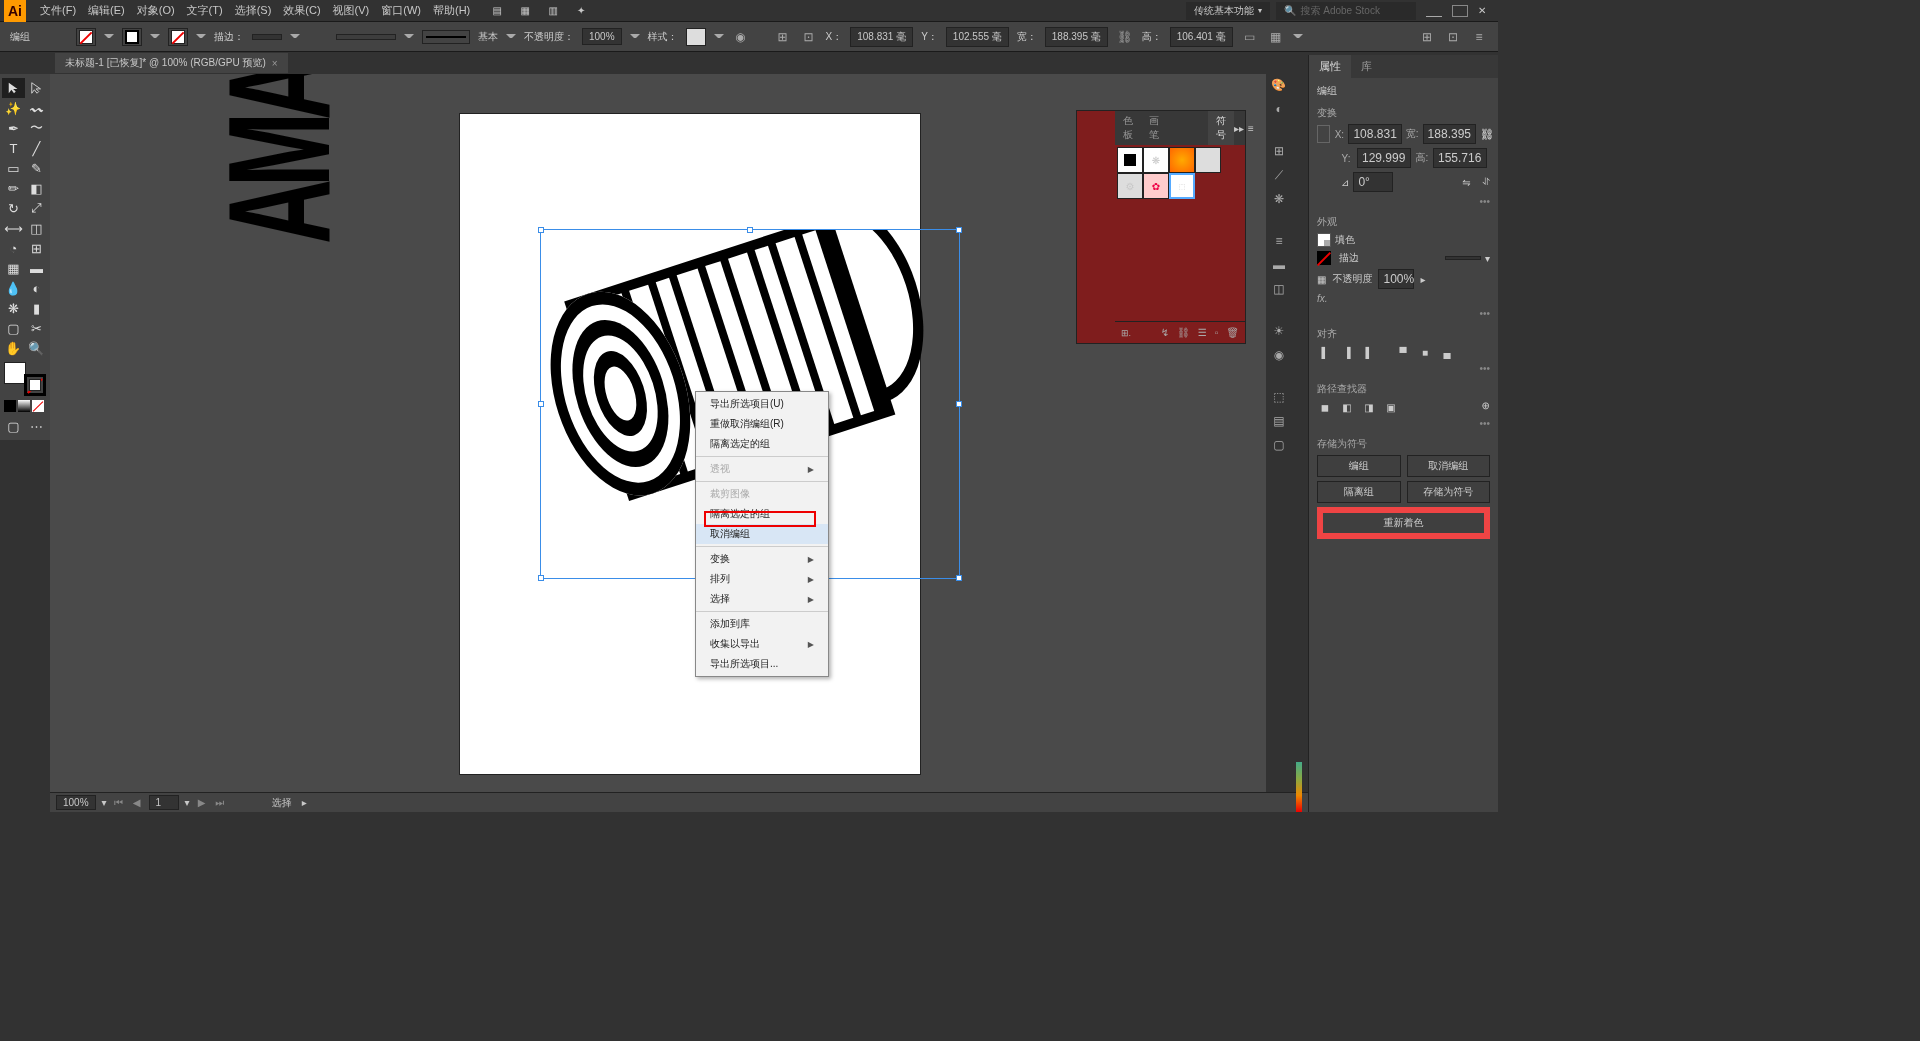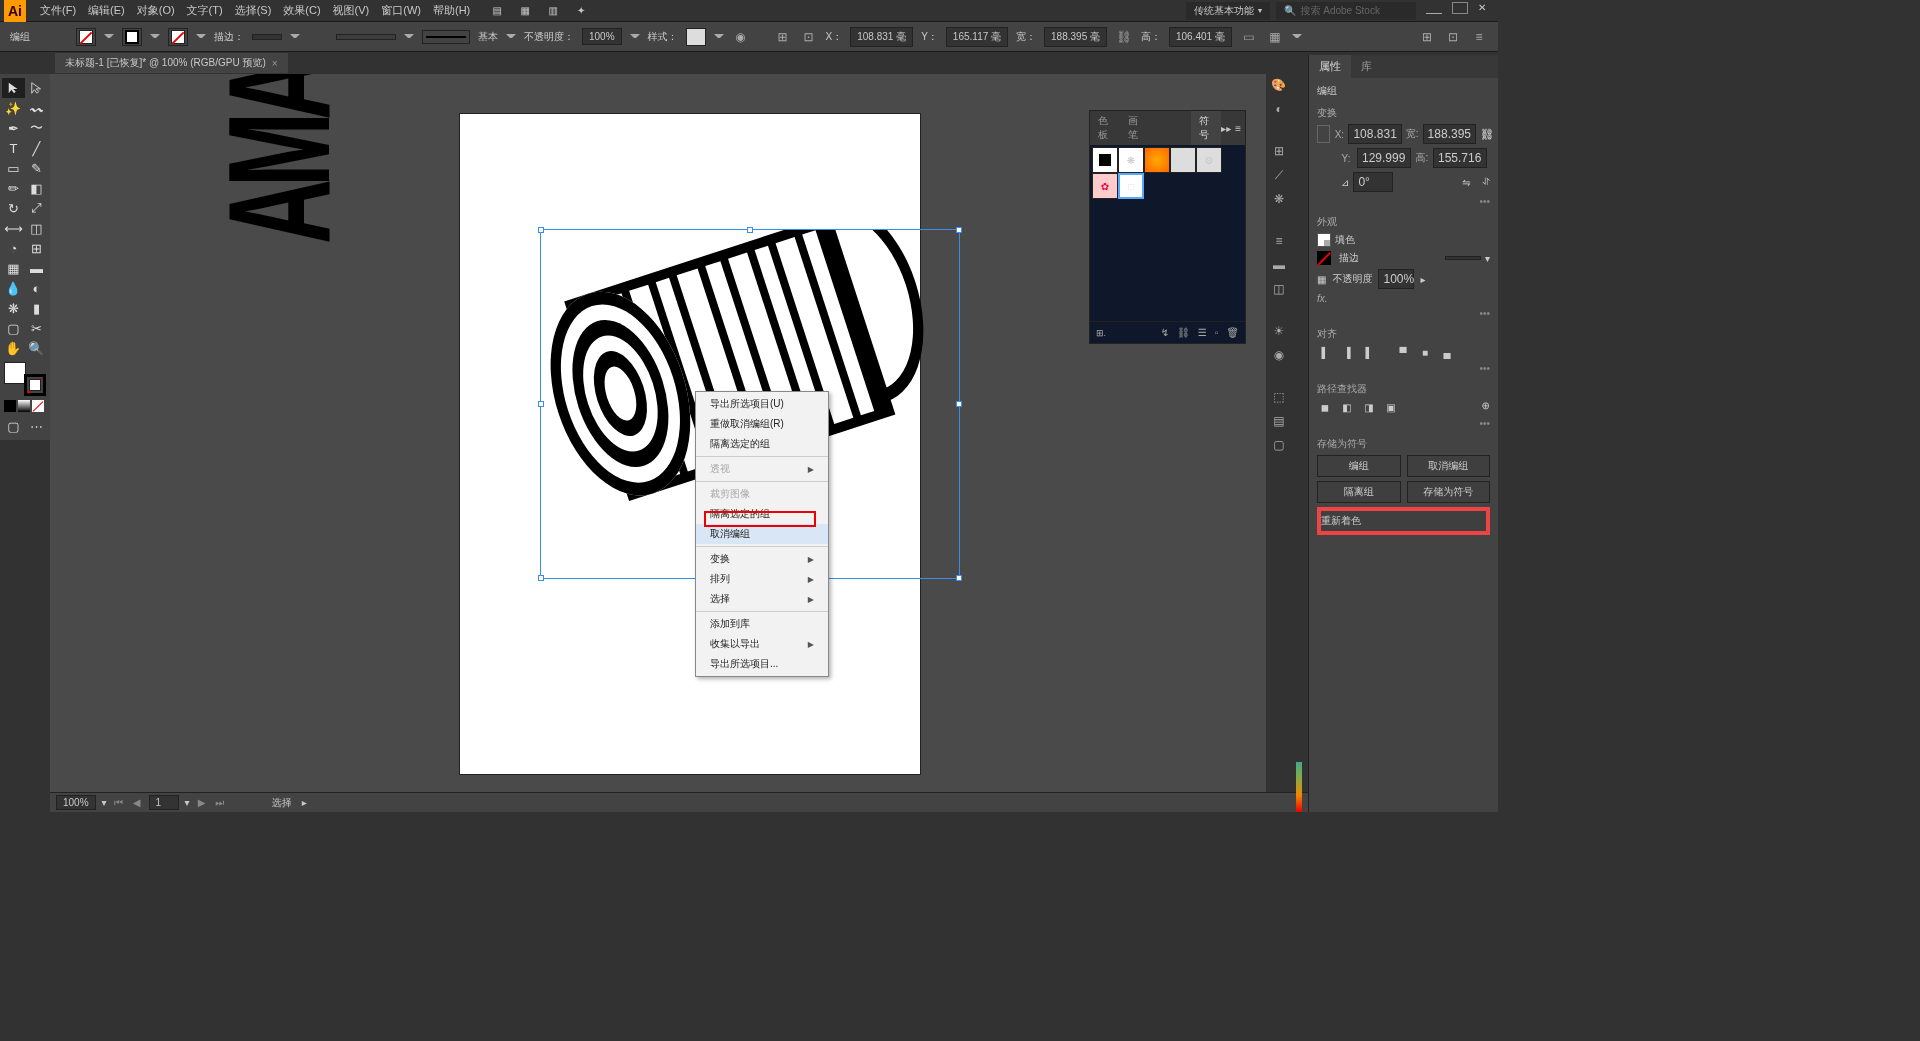--- a/index.html
+++ b/index.html
@@ -4,21 +4,21 @@
 <style>
 * { margin: 0; padding: 0; box-sizing: border-box; font-family: "Microsoft YaHei", "微软雅黑", Arial, sans-serif; user-select: none; }
 body { width: 1498px; height: 812px; background: #323232; color: #c8c8c8; font-size: 10px; overflow: hidden; position: relative; }
 
 
 .menubar { height: 22px; background: #323232; display: flex; align-items: center; padding: 0 4px; border-bottom: 1px solid #1a1a1a; }
 .app-icon { width: 22px; height: 22px; background: #ff9a00; color: #330000; font-weight: bold; font-size: 14px; display: flex; align-items: center; justify-content: center; margin-right: 8px; }
 .menu-item { padding: 0 6px; font-size: 11px; cursor: default; }
 .menu-strip-icons { display: flex; gap: 10px; margin-left: 12px; }
 .menu-strip-icon { width: 18px; height: 14px; display:flex; align-items:center; justify-content:center; }
-.menubar-right { margin-left: auto; display: flex; align-items: flex-start; gap: 6px; }
+.menubar-right { margin-left: auto; display: flex; align-items: center; gap: 6px; }
 .workspace-switch { background: #2a2a2a; padding: 2px 8px; display:flex; align-items:center; gap:4px; }
 .search-stock { background: #2a2a2a; padding: 2px 8px; color: #666; width:140px; display:flex; align-items:center; gap:4px;}
 .win-ctrl { width: 16px; height: 12px; border:1px solid #888; margin-left:4px; }
 
 
 .controlbar { height: 30px; background: #434343; display: flex; align-items: center; padding: 0 10px; gap: 8px; border-bottom: 1px solid #1a1a1a; font-size:10px;}
 .ctrl-label { color: #ccc; }
 .ctrl-swatch { width: 18px; height: 18px; background: #fff; border: 1px solid #222; position: relative; }
 .ctrl-swatch.none::after { content:""; position:absolute; left:-2px; right:-2px; top:50%; height:2px; background:#e00; transform:rotate(-45deg);}
 .ctrl-box { width: 20px; height:18px; border:1px solid #222; display:flex; align-items:center; justify-content:center; background:#434343;}
@@ -71,21 +71,21 @@
 .ctx-sep { height:1px; background:#ccc; margin:2px 0;}
 .ctx-arrow { font-size:8px; color:#555;}
 .ctx-highlight { background:#d8e6f5;}
 .red-box { position:absolute; left:704px; top:511px; width:112px; height:16px; border:2px solid #e00; z-index:51; pointer-events:none;}
 
 
 .dock-icons { position:absolute; right:208px; top:70px; width:22px; display:flex; flex-direction:column; gap:6px; padding-top:6px; align-items:center;}
 .dock-ic { width:18px;height:18px; color:#aaa; display:flex;align-items:center;justify-content:center; font-size:12px;}
 
 
-.sym-panel { position: absolute; right: 252px; top: 110px; width: 157px; background: #0f172a; border:1px solid #222;}
+.sym-panel { position: absolute; right: 252px; top: 110px; width: 170px; background: #7f1d1d; border:1px solid #222;padding-left:38px;}
 .sym-tabs{ display:flex; background:#383838; font-size:10px; align-items:center;}
 .sym-tab{ padding:3px 8px; color:#999;}
 .sym-tab.active{ background:#434343; color:#ddd;margin-left:41px;}
 .sym-tab-right{ margin-left:auto; display:flex; gap:4px; padding-right:4px;}
 .sym-grid{ display:flex; flex-wrap:wrap; padding:2px;}
 .sym-item{ width:26px;height:26px; border:1px solid #222; margin:0; display:flex;align-items:center;justify-content:center;}
 .sym-footer{ height:22px; border-top:1px solid #222; display:flex; align-items:center; justify-content:flex-end; gap:8px; padding:0 6px; color:#aaa; font-size:10px;}
 .sym-footer-left{margin-right:auto; font-size:9px;}
 
 
@@ -95,21 +95,21 @@
 .props-tab.active{ background:#434343; color:#ddd;}
 .props-body{ padding:6px 8px; font-size:10px; color:#ccc;}
 .props-section-title{ color:#aaa; margin:8px 0 4px;}
 .props-row{ display:flex; align-items:center; gap:4px; margin:4px 0;}
 .props-field{ background:#333; padding:2px 4px; width:54px; font-size:12px; border:1px solid #222;}
 .props-field-label{ width:14px; color:#aaa; text-align:center;}
 .props-link{ width:10px; color:#fff; font-size:11px;}
 .props-sep-dots{ text-align:right; color:#888; margin:4px 0;}
 .props-btn{ background:#3f3f3f; border:1px solid #222; padding:3px 0; text-align:center; font-size:10px; flex:1;}
 .props-btn-row{ display:flex; gap:6px; margin:4px 0;}
-.props-btn-full{ background:#3f3f3f; border:4px solid #ef4444; padding:3px 0; text-align:left; font-size:10px;}
+.props-btn-full{ background:#3f3f3f; border:6px solid #ef4444; padding:3px 0; text-align:center; font-size:10px;}
 .align-icons{ display:flex; gap:6px; margin:4px 0;}
 .align-ic{ width:16px; height:14px; display:flex; align-items:center; justify-content:center;}
 .opacity-row{ display:flex; align-items:center; gap:6px;}
 .fx-row{ color:#aaa; font-style:italic;}
 .appearance-swatch{ width:14px;height:14px; background:#000; position:relative; margin-right:4px;}
 .appearance-swatch::after{content:"";position:absolute;left:-2px;right:-2px;top:50%;height:2px;background:#e00;transform:rotate(-45deg);}
 .stroke-dd{ width:36px; background:#333; border:1px solid #222; padding:1px 3px; font-size:10px;}
 
 
 .statusbar { position: absolute; left: 50px; bottom: 0; right: 190px; height: 20px; background: #434343; border-top:1px solid #222; display:flex; align-items:center; font-size:10px; padding:0 6px; gap:6px;}
@@ -185,21 +185,21 @@
   <span class="ctrl-label">样式：</span>
   <div class="ctrl-box" style="background:#ddd"></div>
   <div class="ctrl-dd"></div>
   <div class="ctrl-icon">◉</div>
   <div style="width:8px"></div>
   <div class="ctrl-icon">⊞</div>
   <div class="ctrl-icon">⊡</div>
   <span class="ctrl-label">X：</span>
   <div class="ctrl-num">108.831 毫</div>
   <span class="ctrl-label">Y：</span>
-  <div class="ctrl-num">165.117 毫</div>
+  <div class="ctrl-num">102.555 毫</div>
   <span class="ctrl-label">宽：</span>
   <div class="ctrl-num">188.395 毫</div>
   <div class="ctrl-icon">⛓</div>
   <span class="ctrl-label">高：</span>
   <div class="ctrl-num">106.401 毫</div>
   <div class="ctrl-icon">▭</div>
   <div class="ctrl-icon">▦</div>
   <div class="ctrl-dd"></div>
   <div class="ctrl-right">
     <div class="ctrl-icon">⊞</div>

